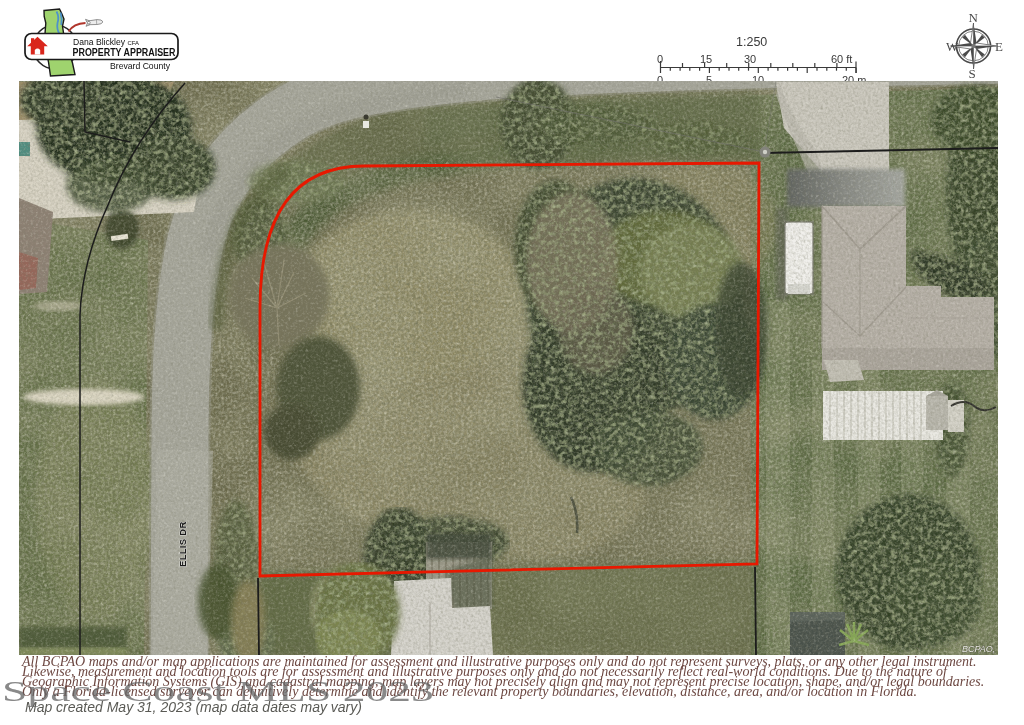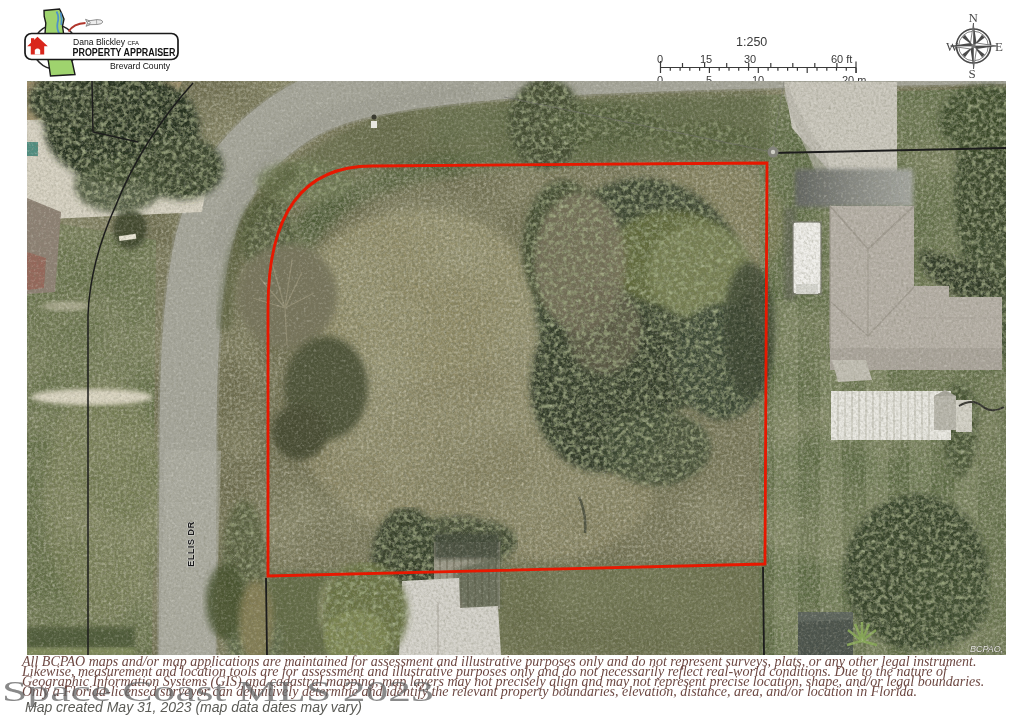--- a/index.html
+++ b/index.html
@@ -129,21 +129,21 @@
   </g>
   <g font-family="Liberation Serif, serif" font-size="13" fill="#4a4a4a">
     <text x="30.5" y="17">N</text>
     <text x="57" y="45.5">E</text>
     <text x="30.5" y="73">S</text>
     <text x="8" y="45.5">W</text>
   </g>
 </svg>
 </div>
 
-<div class="abs" style="left:27px;top:81px;width:814px;height:574px;">
+<div class="abs" style="left:19px;top:81px;width:814px;height:574px;">
 <svg width="979" height="574" viewBox="23 81 979 574" xmlns="http://www.w3.org/2000/svg">
   <defs>
     <filter id="ndark" x="0" y="0" width="100%" height="100%">
       <feTurbulence type="fractalNoise" baseFrequency="0.35" numOctaves="4" seed="11"></feTurbulence>
       <feColorMatrix type="matrix" values="0 0 0 0 0.15  0 0 0 0 0.16  0 0 0 0 0.09  0.55 0.55 0.55 0 -0.63"></feColorMatrix>
     </filter>
     <filter id="nlight" x="0" y="0" width="100%" height="100%">
       <feTurbulence type="fractalNoise" baseFrequency="0.35" numOctaves="4" seed="29"></feTurbulence>
       <feColorMatrix type="matrix" values="0 0 0 0 0.93  0 0 0 0 0.91  0 0 0 0 0.78  0.42 0.42 0.42 0 -0.55"></feColorMatrix>
     </filter>

